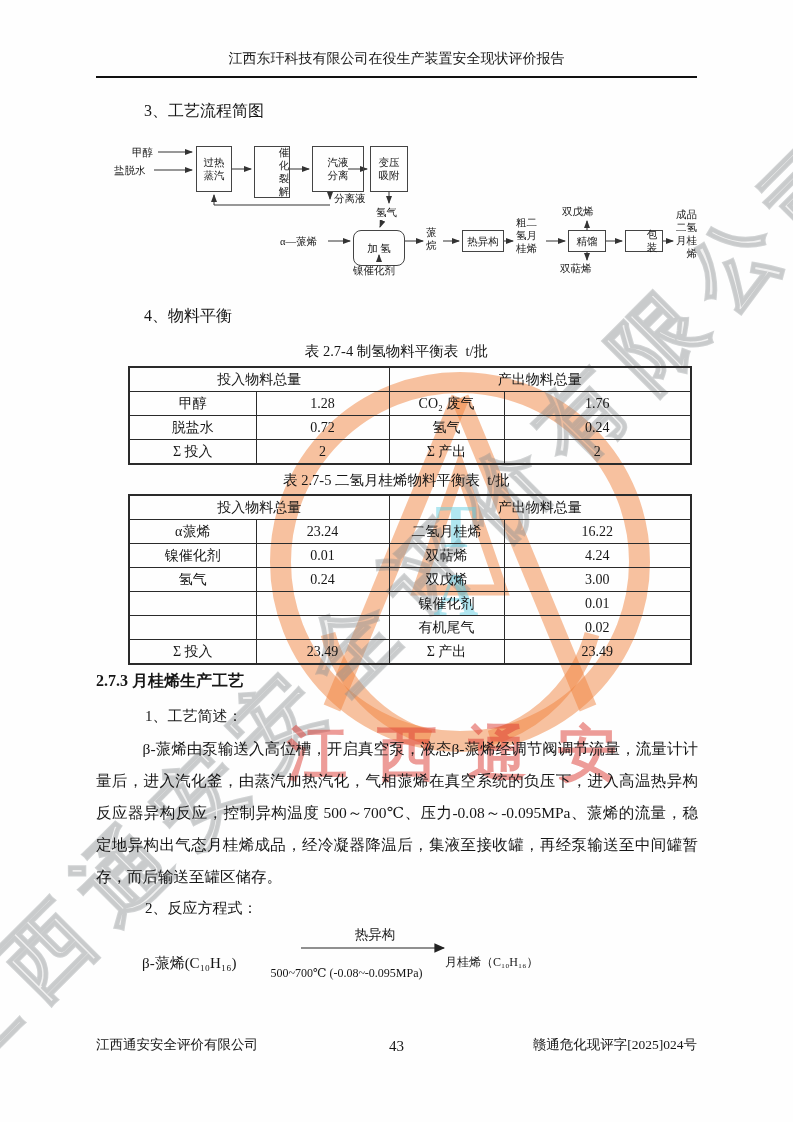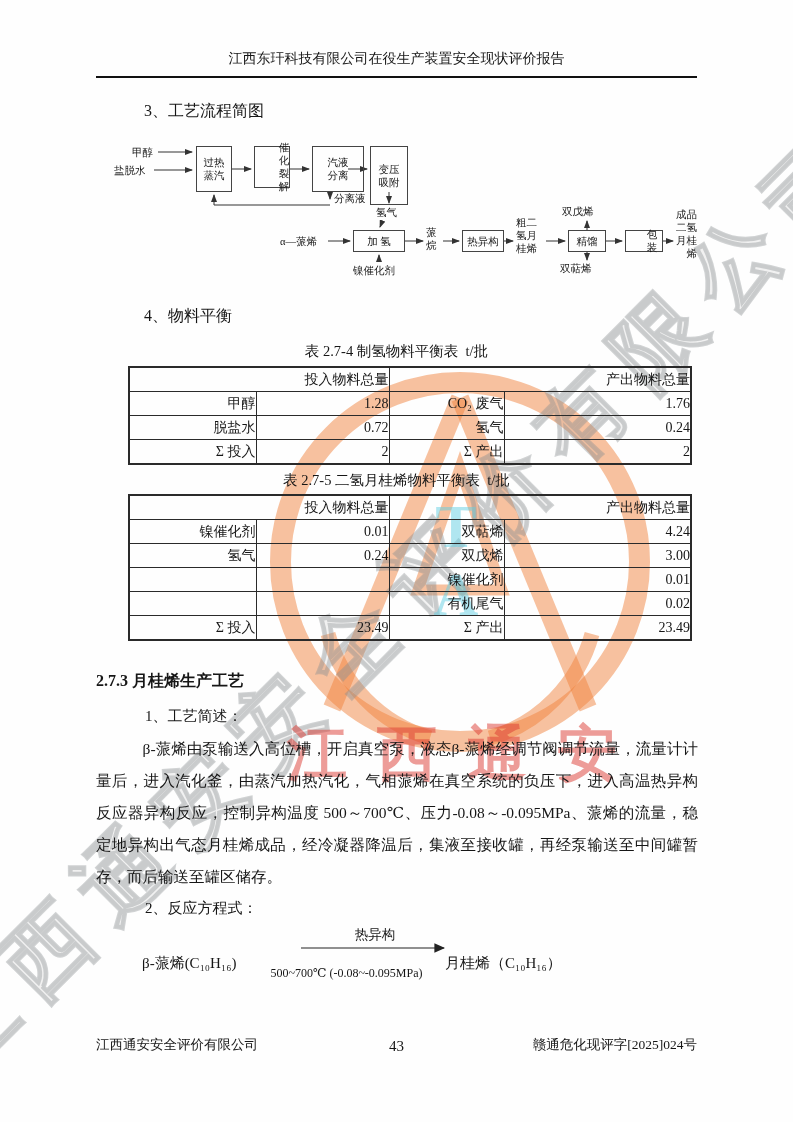--- a/index.html
+++ b/index.html
@@ -28,32 +28,32 @@
   .diagram{left:92px;top:132px;width:640px;height:170px;font-size:10.5px;line-height:13px;}
   .dg{position:absolute;text-align:center;white-space:pre-line;}
   .dbox{position:absolute;border:1px solid #444;box-sizing:border-box;display:flex;align-items:center;
         justify-content:center;text-align:center;white-space:pre-line;background:transparent;}
   .dsvg{position:absolute;left:0;top:0;}
   
   .cap{left:0;top:0;width:100%;text-align:center;font-size:14.5px;white-space:pre;}
   .cap1{top:342px;} .cap2{top:471px;text-align:center;}
   table.bal{position:absolute;left:128px;border-collapse:collapse;table-layout:fixed;font-size:14px;}
   table.bal1{top:366px;} table.bal2{top:494px;}
-  table.bal th,table.bal td{border:1px solid #2a2a2a;text-align:right;font-weight:normal;
+  table.bal th,table.bal td{border:1px solid #2a2a2a;text-align:center;font-weight:normal;
         padding:0;height:23px;overflow:hidden;}
   table.bal{border:2px solid #2a2a2a;}
   
   .h273{left:96px;top:671px;font-size:16px;font-weight:bold;}
   .sub{left:145px;font-size:15px;}
   .sub1{top:707px;} .sub2{top:899px;}
   .para{left:96px;top:733px;width:602px;font-size:15.5px;line-height:32px;text-align:justify;text-indent:3em;}
   
   .eq{left:96px;top:926px;width:601px;height:72px;}
   .eq .rk{position:absolute;left:46px;top:28px;font-size:15px;}
-  .eq .pd{position:absolute;left:349px;top:28px;font-size:15px;}
+  .eq .pd{position:absolute;left:349px;top:28px;font-size:12px;}
   .eq .ctop{position:absolute;left:209px;top:0;width:140px;text-align:center;font-size:13.5px;}
   .eq .arr{position:absolute;left:205px;top:17px;}
   .eq .cbot{position:absolute;left:158px;top:40px;width:185px;text-align:center;font-size:12px;white-space:nowrap;}
   
   .ftr{left:96px;top:1036px;width:601px;height:20px;font-size:13.5px;}
   .ftr .fl{position:absolute;left:0;top:0;}
   .ftr .fc{position:absolute;left:50%;top:2px;transform:translateX(-50%);font-size:15px;}
   .ftr .fr{position:absolute;right:0;top:0;}
 </style>
 </head>
@@ -108,30 +108,30 @@
         <line x1="495" y1="98" x2="495" y2="89" marker-end="url(#ah)"></line>
         <line x1="495" y1="120" x2="495" y2="128" marker-end="url(#ah)"></line>
         <line x1="514" y1="109" x2="530" y2="109" marker-end="url(#ah)"></line>
         <line x1="571" y1="109" x2="581" y2="109" marker-end="url(#ah)"></line>
       </g>
     </svg>
     <div class="dg" style="left:40px;top:14px;">甲醇</div>
     <div class="dg" style="left:22px;top:32px;">盐脱水</div>
     <div class="dbox" style="left:104px;top:14px;width:36px;height:46px;">过热
 蒸汽</div>
-    <div class="dbox" style="left:162px;top:14px;width:36px;height:42px;padding-left:24px;">催化
+    <div class="dbox" style="left:162px;top:14px;width:36px;height:52px;padding-left:24px;">催化
 裂解</div>
     <div class="dbox" style="left:220px;top:14px;width:52px;height:46px;">汽液
 分离</div>
-    <div class="dbox" style="left:278px;top:14px;width:38px;height:59px;">变压
+    <div class="dbox" style="left:278px;top:14px;width:38px;height:46px;">变压
 吸附</div>
     <div class="dg" style="left:242px;top:60px;">分离液</div>
     <div class="dg" style="left:284px;top:74px;">氢气</div>
     <div class="dg" style="left:188px;top:103px;">α—蒎烯</div>
-    <div class="dbox" style="left:261px;top:98px;width:52px;height:22px;">加 氢</div>
+    <div class="dbox" style="left:261px;top:98px;width:52px;height:36px;border-radius:8px;">加 氢</div>
     <div class="dg" style="left:261px;top:132px;">镍催化剂</div>
     <div class="dg" style="left:334px;top:94px;">蒎
 烷</div>
     <div class="dbox" style="left:370px;top:98px;width:42px;height:22px;">热异构</div>
     <div class="dg" style="left:424px;top:84px;">粗二
 氢月
 桂烯</div>
     <div class="dbox" style="left:476px;top:98px;width:38px;height:22px;">精馏</div>
     <div class="dg" style="left:470px;top:73px;">双戊烯</div>
     <div class="dg" style="left:468px;top:130px;">双萜烯</div>
@@ -185,20 +185,26 @@
         <col style="width:133px">
         <col style="width:115px">
         <col style="width:187px">
       </colgroup>
     <tbody>
         <tr>
       <th colspan="2">投入物料总量</th>
       <th colspan="2">产出物料总量</th>
     </tr>
     <tr>
+      <td>α蒎烯</td>
+      <td>23.24</td>
+      <td>二氢月桂烯</td>
+      <td>16.22</td>
+    </tr>
+    <tr>
       <td>镍催化剂</td>
       <td>0.01</td>
       <td>双萜烯</td>
       <td>4.24</td>
     </tr>
     <tr>
       <td>氢气</td>
       <td>0.24</td>
       <td>双戊烯</td>
       <td>3.00</td>

